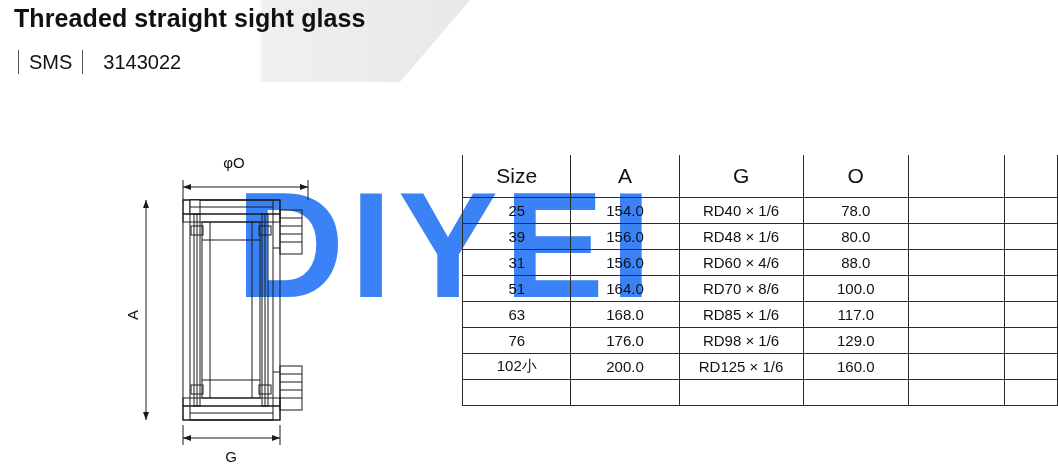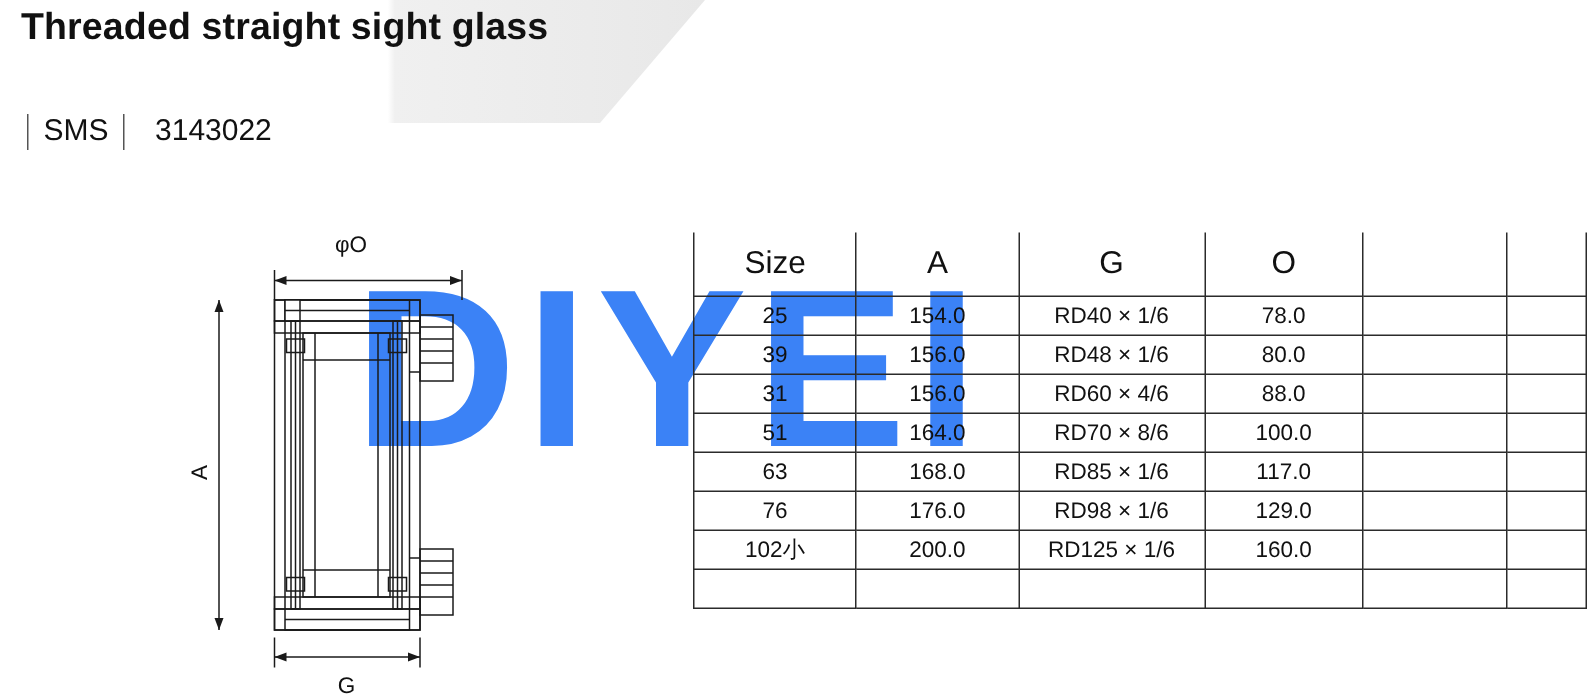--- a/index.html
+++ b/index.html
@@ -30,25 +30,24 @@
     font-size: 25px;
     font-weight: 700;
     letter-spacing: .1px;
     color: #111;
     white-space: nowrap;
   }
   .subline {
     position: absolute;
     left: 18px; top: 44px;
     display: flex;
-    align-items: flex-start;
+    align-items: flex-end;
     height: 30px;
     font-size: 20px;
     color: #111;
-    margin-top: 32px;
   }
   .vbar {
     display: inline-block;
     width: 1px;
     height: 24px;
     background: #555;
     margin: 0 10px 0 0;
   }
   .sub-std { margin-right: 10px; }
   .sub-code { margin-left: 10px; }

